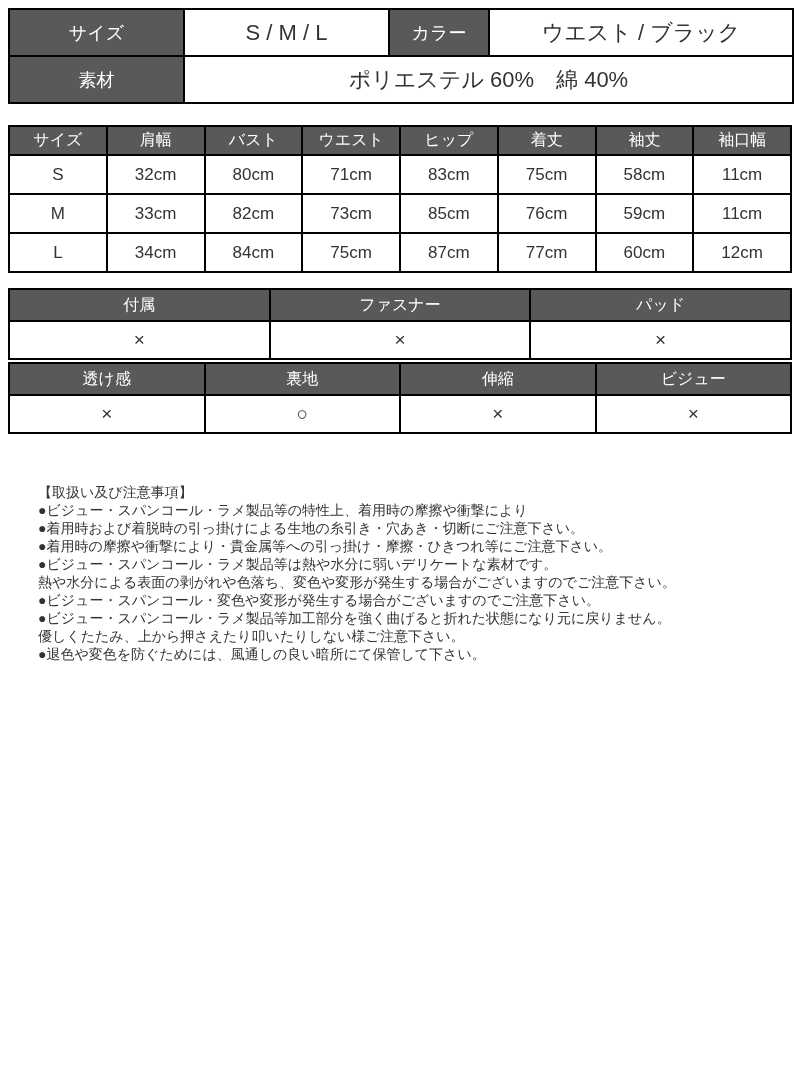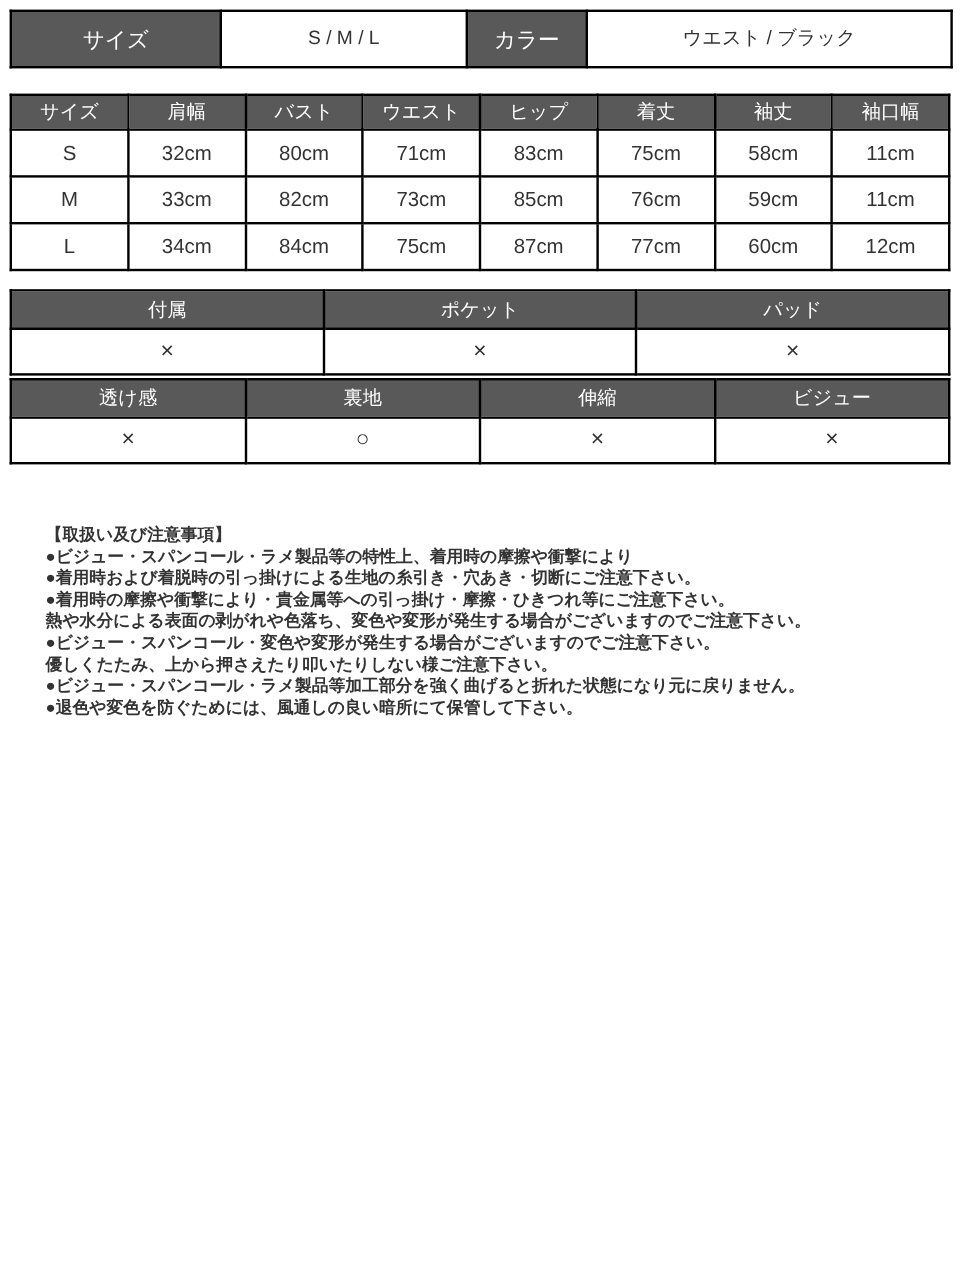--- a/index.html
+++ b/index.html
@@ -27,38 +27,37 @@
     text-align: center;
     vertical-align: middle;
     overflow: hidden;
     white-space: nowrap;
   }
   td.hdr {
     background: var(--header-bg);
     color: var(--header-text);
   }
   
-  .spec-table td { height: 47px; font-size: 16px; }
+  .spec-table td { height: 47px; font-size: 22px; }
   .spec-table td.hdr { font-size: 18px; }
   
   .meas-table { margin-top: 21px; }
   .meas-table td.hdr { height: 29px; font-size: 16px; }
   .meas-table td.val { height: 39px; font-size: 17px; }
   
   .feat-table { margin-top: 15px; }
   .feat-table td.hdr { height: 32px; font-size: 16px; }
   .feat-table td.val { height: 38px; font-size: 19px; }
   .feat-table.second { margin-top: 2px; }
   
   .notes {
     margin: 49px 0 0 30px;
     font-size: 14px;
     line-height: 18px;
     color: var(--body-text);
-    font-weight: bold;
   }
   .notes .line { white-space: nowrap; }
 </style>
 </head>
 <body>
 
 <div class="page">
 
   <table class="tbl spec-table">
     <colgroup>
@@ -66,20 +65,24 @@
         <col style="width:205px">
         <col style="width:100px">
         <col style="width:304px">
     </colgroup>
     <tbody>
       <tr>
         <td class="hdr">サイズ</td>
         <td>S / M / L</td>
         <td class="hdr">カラー</td>
         <td>ウエスト / ブラック</td>
+      </tr>
+      <tr>
+        <td class="hdr">素材</td>
+        <td colspan="3">ポリエステル 60%　綿 40%</td>
       </tr>
     </tbody>
   </table>
 
   <table class="tbl meas-table">
     <tbody>
       <tr>
         <td class="hdr">サイズ</td>
         <td class="hdr">肩幅</td>
         <td class="hdr">バスト</td>
@@ -119,21 +122,21 @@
         <td class="val">60cm</td>
         <td class="val">12cm</td>
       </tr>
     </tbody>
   </table>
 
   <table class="tbl feat-table">
     <tbody>
       <tr>
         <td class="hdr">付属</td>
-        <td class="hdr">ポケット</td>
+        <td class="hdr">ファスナー</td>
         <td class="hdr">パッド</td>
       </tr>
       <tr>
         <td class="val">×</td>
         <td class="val">×</td>
         <td class="val">×</td>
       </tr>
     </tbody>
   </table>
 
@@ -152,20 +155,21 @@
         <td class="val">×</td>
       </tr>
     </tbody>
   </table>
 
   <div class="notes">
     <div class="line">【取扱い及び注意事項】</div>
     <div class="line">●ビジュー・スパンコール・ラメ製品等の特性上、着用時の摩擦や衝撃により</div>
     <div class="line">●着用時および着脱時の引っ掛けによる生地の糸引き・穴あき・切断にご注意下さい。</div>
     <div class="line">●着用時の摩擦や衝撃により・貴金属等への引っ掛け・摩擦・ひきつれ等にご注意下さい。</div>
+    <div class="line">●ビジュー・スパンコール・ラメ製品等は熱や水分に弱いデリケートな素材です。</div>
     <div class="line">熱や水分による表面の剥がれや色落ち、変色や変形が発生する場合がございますのでご注意下さい。</div>
     <div class="line">●ビジュー・スパンコール・変色や変形が発生する場合がございますのでご注意下さい。</div>
+    <div class="line">●ビジュー・スパンコール・ラメ製品等加工部分を強く曲げると折れた状態になり元に戻りません。</div>
     <div class="line">優しくたたみ、上から押さえたり叩いたりしない様ご注意下さい。</div>
-    <div class="line">●ビジュー・スパンコール・ラメ製品等加工部分を強く曲げると折れた状態になり元に戻りません。</div>
     <div class="line">●退色や変色を防ぐためには、風通しの良い暗所にて保管して下さい。</div>
   </div>
 
 </div>
 
 </body></html>

